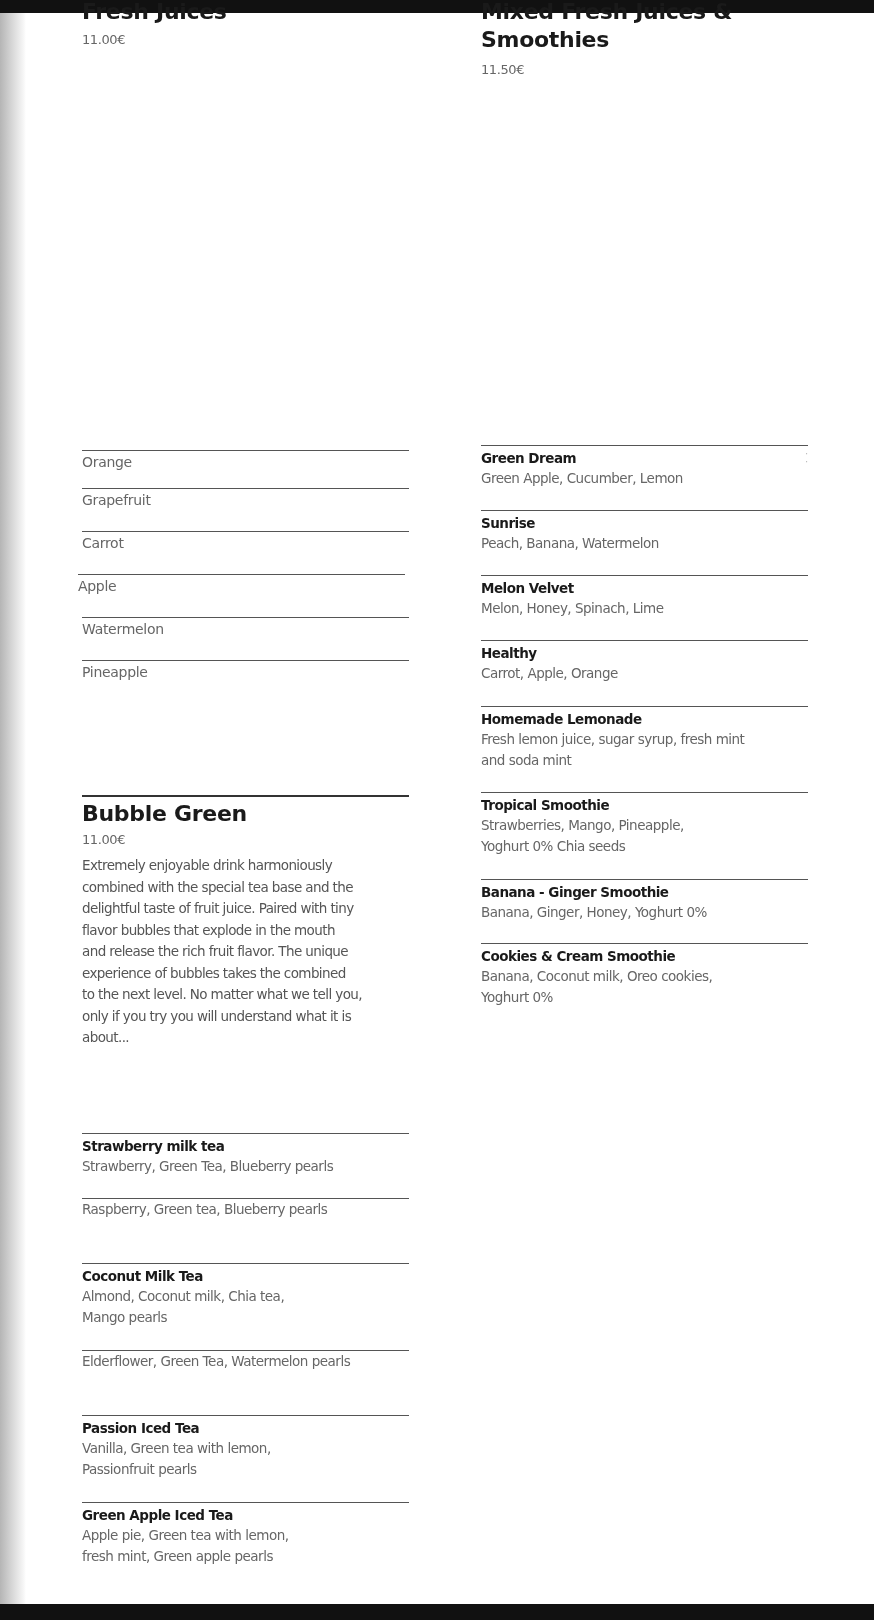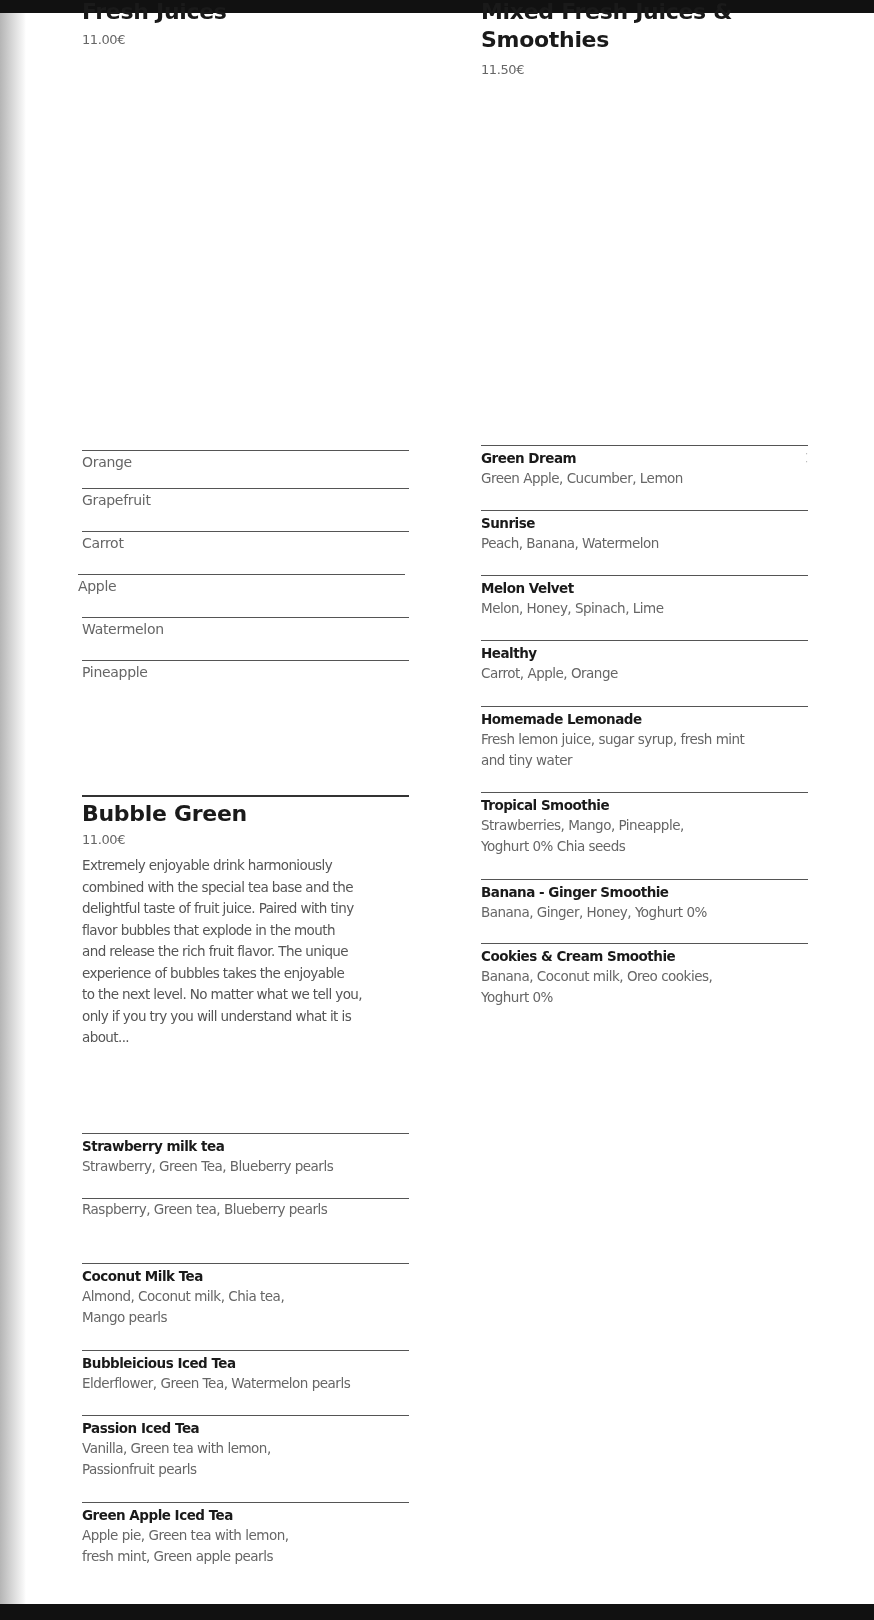--- a/index.html
+++ b/index.html
@@ -92,21 +92,21 @@
     </div>
     <div class="item" style="left: 481px; top: 640px;">
       <div class="rule"></div>
       <div class="name">Healthy</div>
       <div class="ing">Carrot, Apple, Orange</div>
     </div>
     <div class="item" style="left: 481px; top: 706px;">
       <div class="rule"></div>
       <div class="name">Homemade Lemonade</div>
       <div class="ing">Fresh lemon juice, sugar syrup, fresh mint</div>
-      <div class="ing">and tiny water</div>
+      <div class="ing">and soda mint</div>
     </div>
     <div class="item" style="left: 481px; top: 792px;">
       <div class="rule"></div>
       <div class="name">Tropical Smoothie</div>
       <div class="ing">Strawberries, Mango, Pineapple,</div>
       <div class="ing">Yoghurt 0% Chia seeds</div>
     </div>
     <div class="item" style="left: 481px; top: 879px;">
       <div class="rule"></div>
       <div class="name">Banana - Ginger Smoothie</div>
@@ -124,21 +124,21 @@
 <div class="col col-left" style="top:795px;">
   <div class="rule" style="border-top-width:2px;border-color:#333;"></div>
   <div class="section-title" style="margin-top:3px;">Bubble Green</div>
   <div class="price" style="margin-top:4px;">11.00€</div>
   <div id="bubble-desc" class="desc" style="margin-top:8px;">
       <div>Extremely enjoyable drink harmoniously</div>
       <div>combined with the special tea base and the</div>
       <div>delightful taste of fruit juice. Paired with tiny</div>
       <div>flavor bubbles that explode in the mouth</div>
       <div>and release the rich fruit flavor. The unique</div>
-      <div>experience of bubbles takes the enjoyable</div>
+      <div>experience of bubbles takes the combined</div>
       <div>to the next level. No matter what we tell you,</div>
       <div>only if you try you will understand what it is</div>
       <div>about...</div>
     </div>
 </div>
 
 <div id="bubble-list">
     <div class="item" style="left: 82px; top: 1133px;">
       <div class="rule"></div>
       <div class="name">Strawberry milk tea</div>
@@ -149,21 +149,20 @@
       <div class="ing">Raspberry, Green tea, Blueberry pearls</div>
     </div>
     <div class="item" style="left: 82px; top: 1263px;">
       <div class="rule"></div>
       <div class="name">Coconut Milk Tea</div>
       <div class="ing">Almond, Coconut milk, Chia tea,</div>
       <div class="ing">Mango pearls</div>
     </div>
     <div class="item" style="left: 82px; top: 1350px;">
       <div class="rule"></div>
-      <div class="name">Bubbleicious Iced Tea</div>
       <div class="ing">Elderflower, Green Tea, Watermelon pearls</div>
     </div>
     <div class="item" style="left: 82px; top: 1415px;">
       <div class="rule"></div>
       <div class="name">Passion Iced Tea</div>
       <div class="ing">Vanilla, Green tea with lemon,</div>
       <div class="ing">Passionfruit pearls</div>
     </div>
     <div class="item" style="left: 82px; top: 1502px;">
       <div class="rule"></div>

